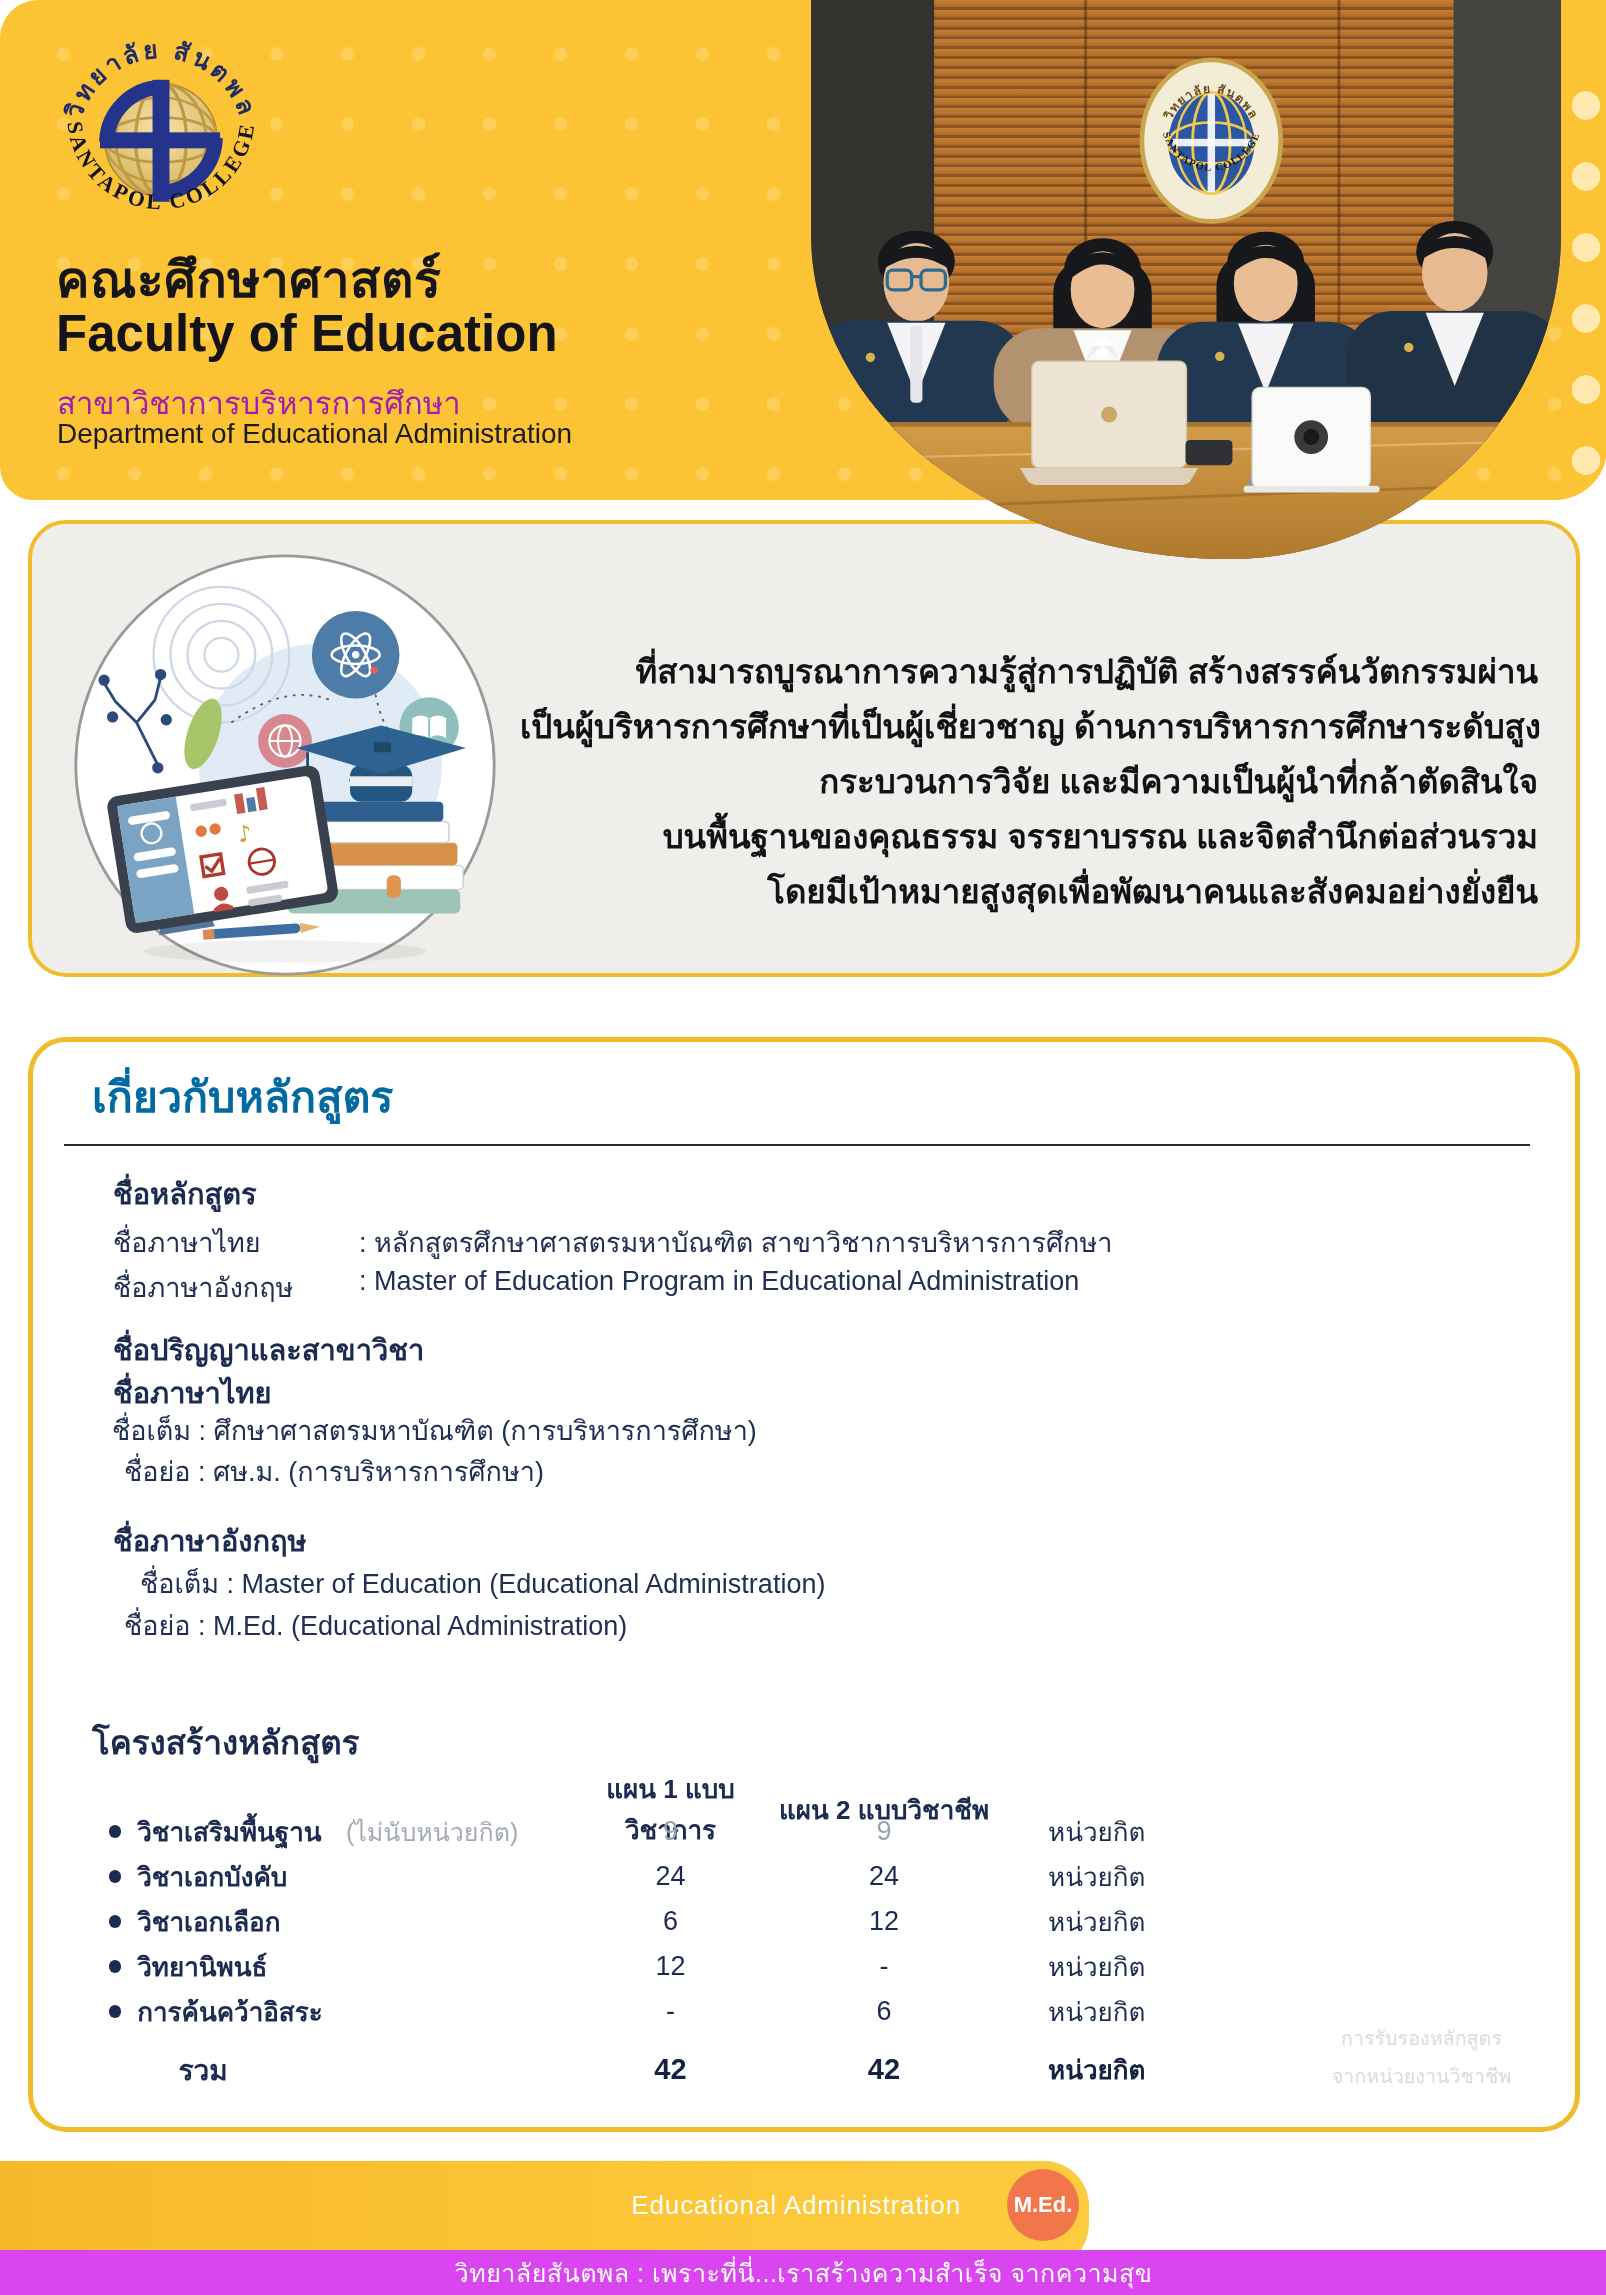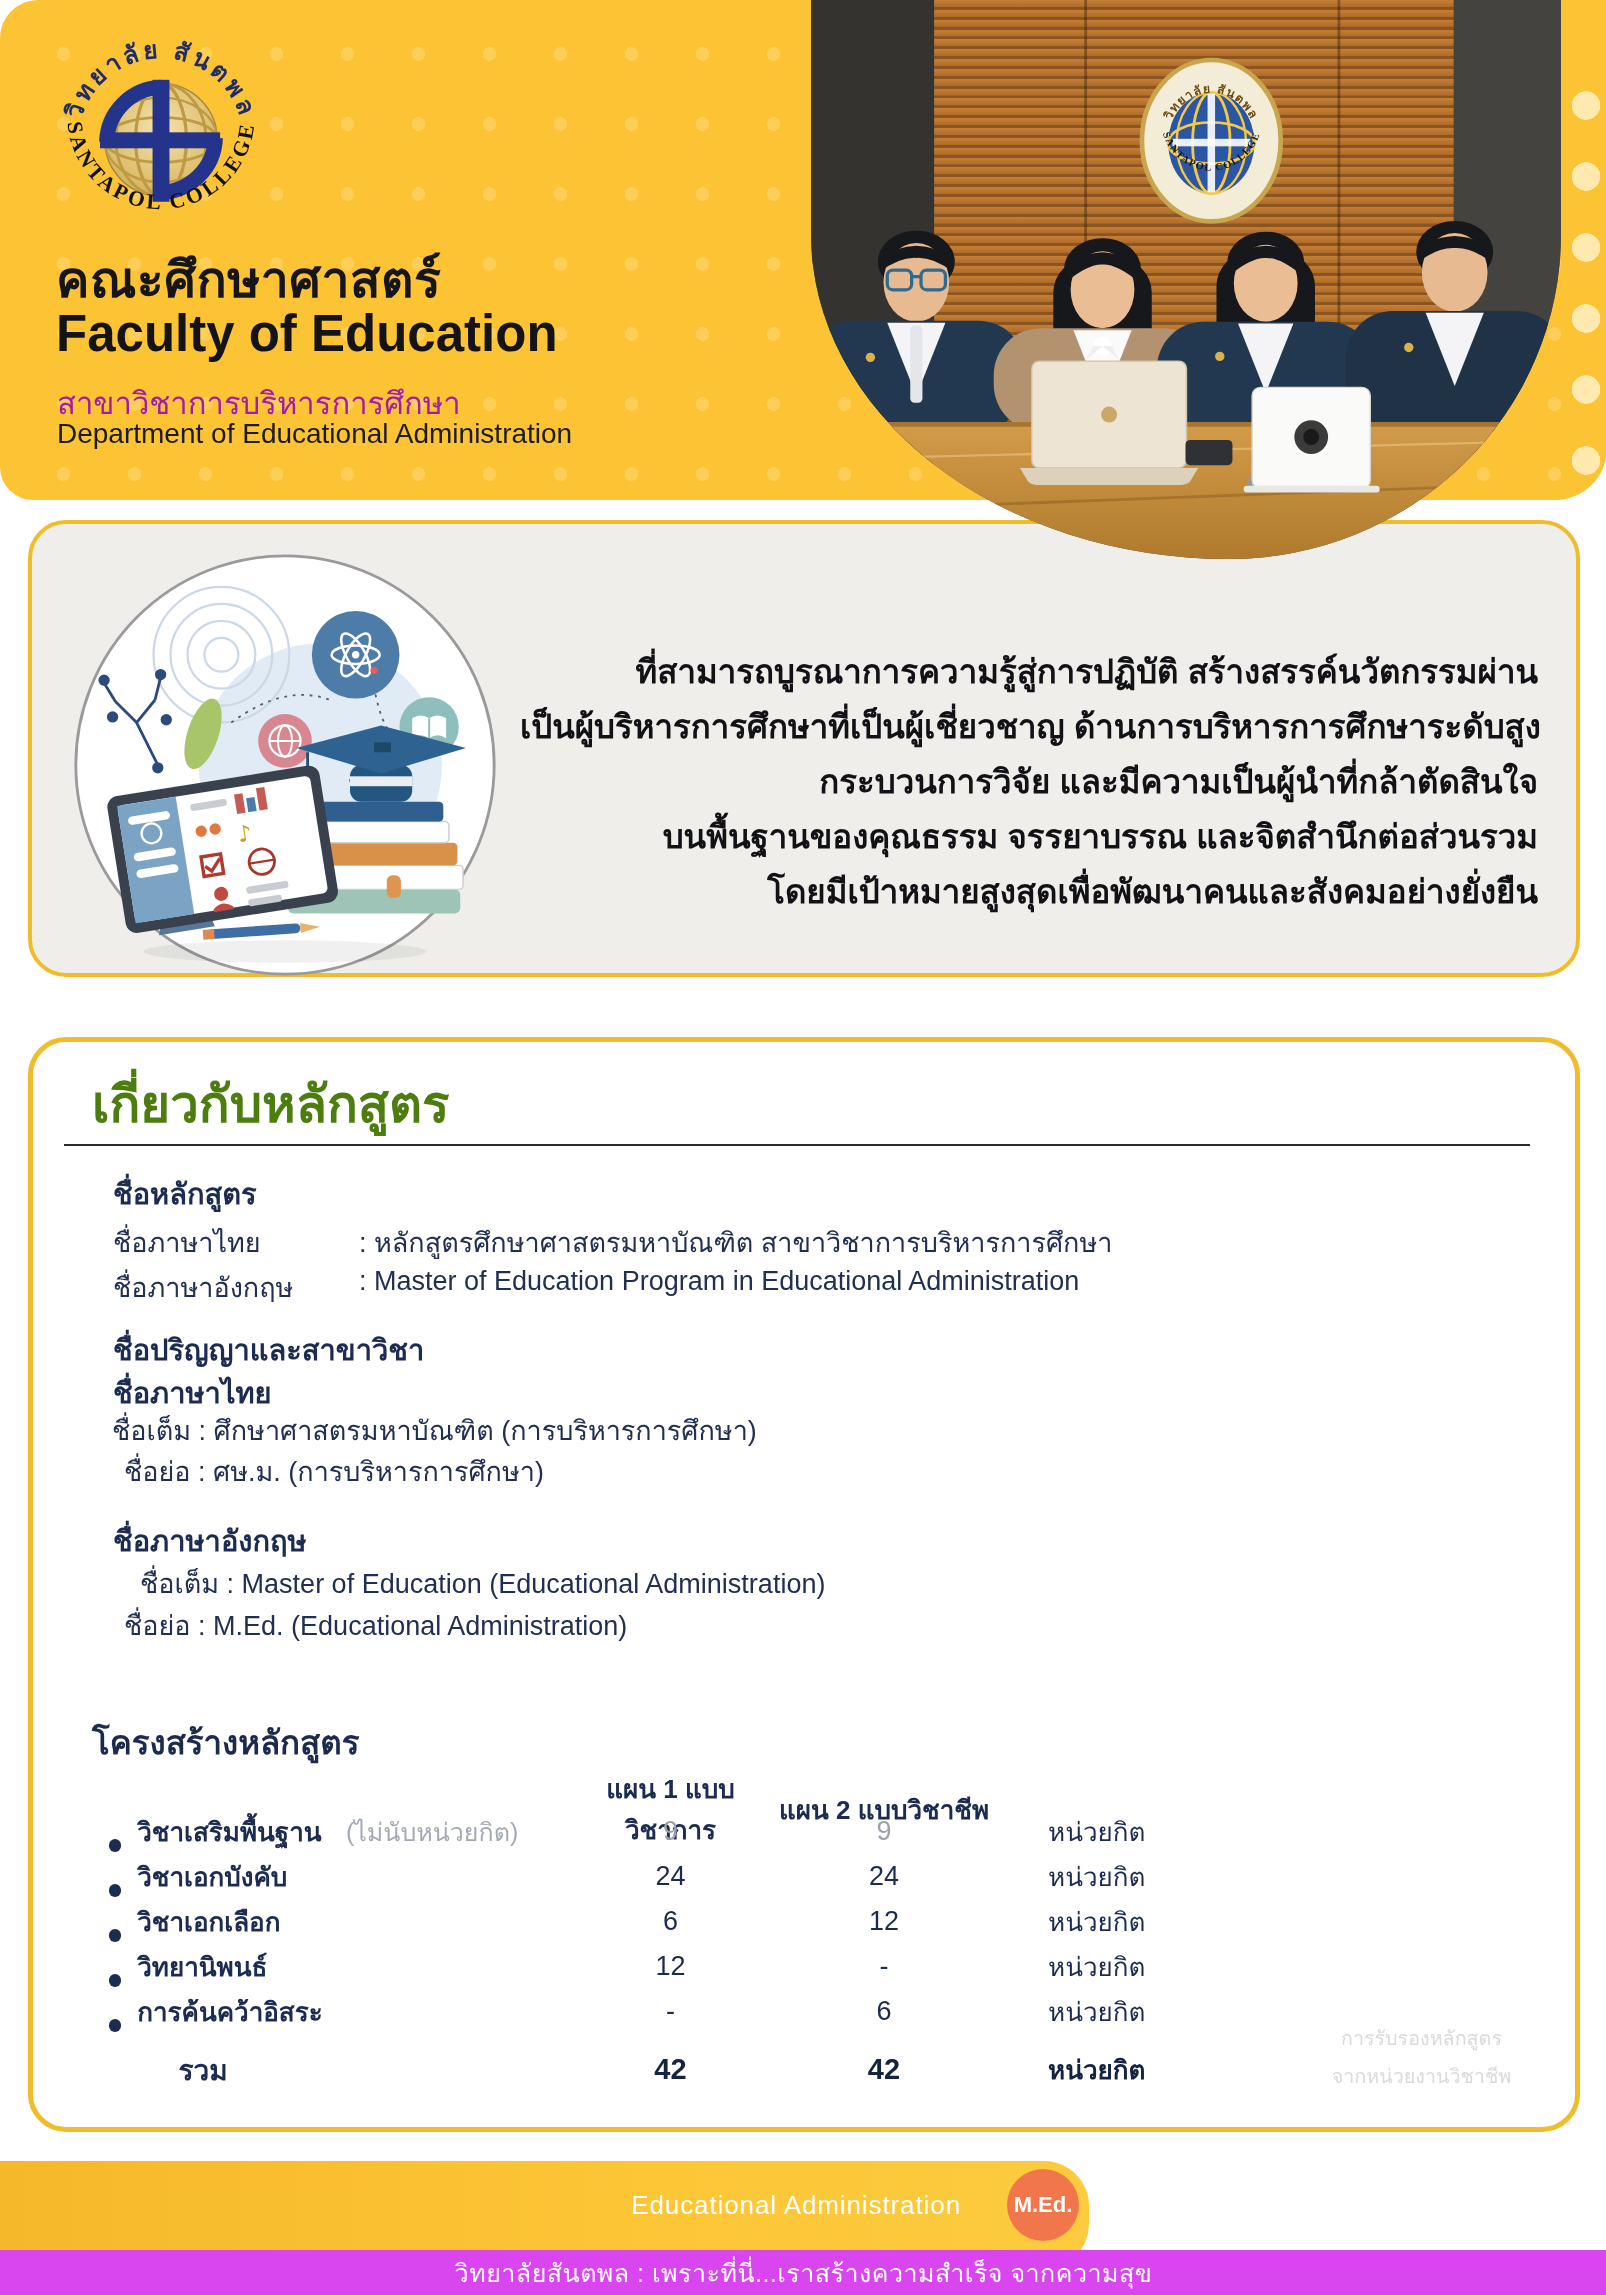--- a/index.html
+++ b/index.html
@@ -30,40 +30,40 @@
   .card{position:absolute;left:28px;width:1552px;background:#fff;border:5.6px solid #EFBD2B;border-radius:38px}
   .intro-card{top:520px;height:457px;background:#EFEEEA;border-width:4.7px;z-index:3}
   .about-card{top:1037px;height:1095px;z-index:3}
 
   .illu{position:absolute;left:41px;top:29px;width:424px;height:424px}
 
   .intro-text{position:absolute;left:488px;right:38px;top:120px;text-align:right;z-index:4}
   .intro-text div{font-size:33px;line-height:55px;font-weight:600;color:#121216;white-space:nowrap}
 
   
-  .about-title{position:absolute;left:59px;top:20.6px;font-size:51px;font-weight:800;color:#4d7c0f}
+  .about-title{position:absolute;left:59px;top:20.6px;font-size:43px;font-weight:800;color:#0369a1}
   .about-hr{position:absolute;left:30.5px;top:102px;width:1466px;height:2.3px;background:#2a2a32}
   .lbl-b{position:absolute;font-size:29px;font-weight:700;color:#1C2C50}
   .lbl,.val{position:absolute;font-size:27px;font-weight:500;color:#202F52}
   .nm-h{left:80px;top:129px}
   .row-th-l{left:80px;top:179px}.row-th-v{left:326px;top:179px}
   .row-en-l{left:80px;top:224px}.row-en-v{left:326px;top:224px}
   .deg-h{left:80px;top:285px}
   .th-h{left:80px;top:328px}
   .th-f{left:79px;top:367px}.th-a{left:91px;top:408px}
   .en-h{left:80px;top:476px}
   .en-f{left:107px;top:520px}.en-a{left:91px;top:562px}
 
   .struct-title{position:absolute;left:59px;top:674px;font-size:33px;font-weight:800;color:#1C2B4D}
 
   .table{position:absolute;left:68px;top:726px;width:1304px}
   .trow{display:grid;grid-template-columns:464px 211px 216px 263px;align-items:center;height:45px}
   .thead{height:41px}
   .thead .hc{font-size:26px;font-weight:700;color:#1C2C50;text-align:center}
-  .cell-l{display:flex;align-items:flex-end;gap:16px;padding-left:7.5px}
+  .cell-l{display:flex;align-items:center;gap:16px;padding-left:7.5px}
   .bullet{width:12.7px;height:12.7px;border-radius:50%;background:#1C2C50;flex:0 0 auto}
   .rlabel{font-size:26px;font-weight:600;color:#1C2C50;white-space:nowrap}
   .rnote{font-size:25px;font-weight:400;color:#A3AAB6;margin-left:8.4px;white-space:nowrap}
   .num{font-size:27px;font-weight:500;color:#1C2C50;text-align:center}
   .unit{font-size:26px;font-weight:500;color:#1C2C50;padding-left:56px}
   .muted .num{color:#99A1AD}
   .total{margin-top:13px}
   .total .rlabel{font-weight:800;padding-left:70px;font-size:28px}
   .total .num{font-weight:800;font-size:29px;color:#14233F}
   .total .unit{font-weight:800;color:#14233F}

